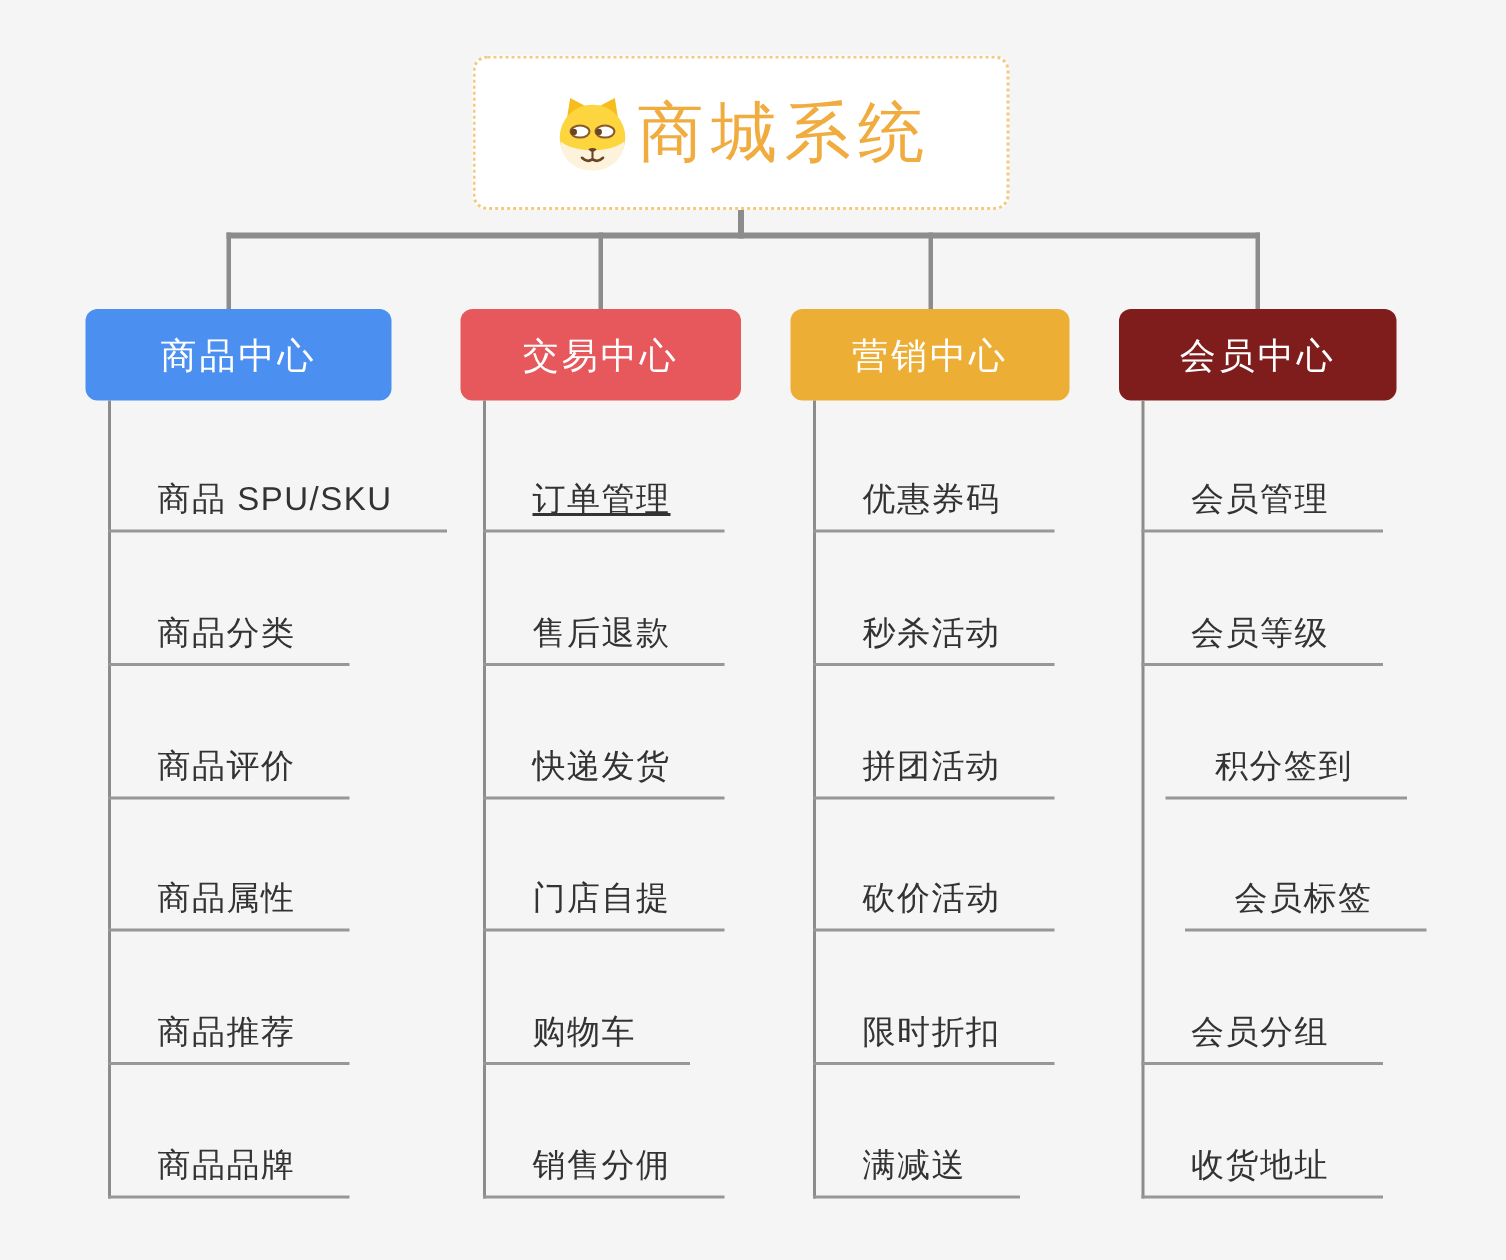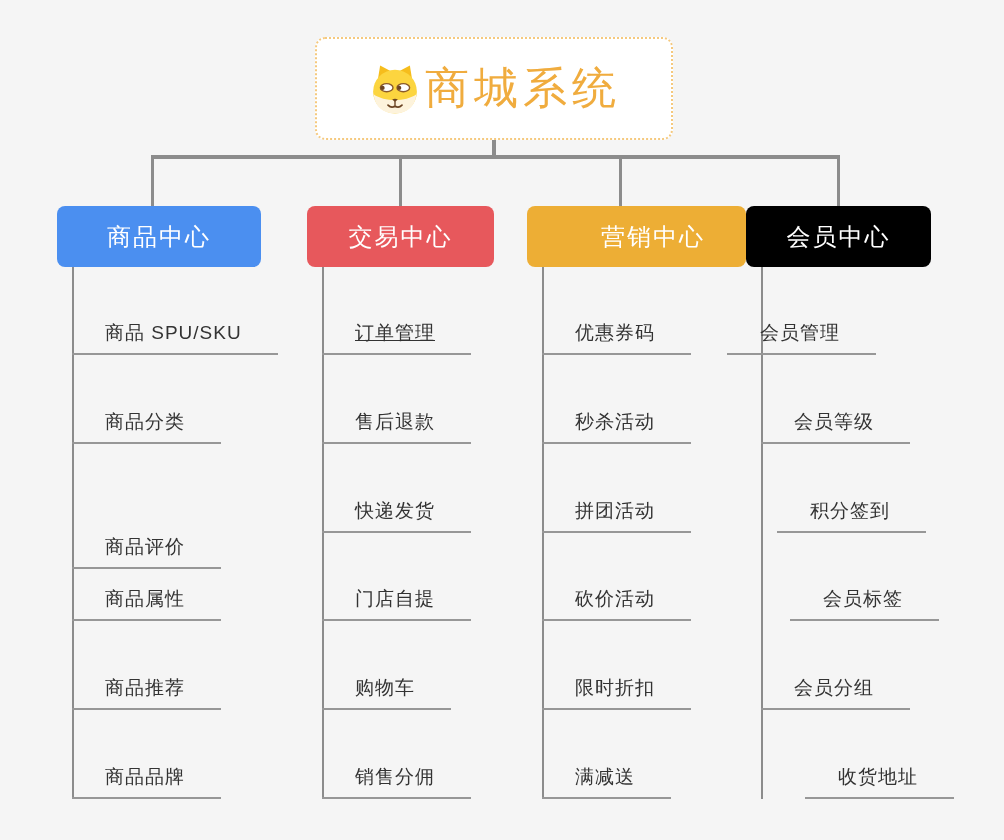--- a/index.html
+++ b/index.html
@@ -53,21 +53,21 @@
     font-size: 24px;
     letter-spacing: 2px;
     white-space: nowrap;
     cursor: pointer;
   }
   .child-node {
     position: absolute;
     transform: translateY(-100%);
     border-bottom: 2px solid var(--underline, #979797);
     padding: 0 36px 7px 33px;
-    font-size: 19px;
+    font-size: 22px;
     letter-spacing: 1px;
     line-height: 27px;
     color: var(--text, #333333);
     white-space: nowrap;
     cursor: pointer;
   }
 </style>
 </head>
 <body>
 
@@ -96,43 +96,43 @@
       <div class="line" style="left: 492px; top: 140px; width: 4px; height: 19px;"></div>
       <div class="line" style="left: 150.5px; top: 155px; width: 689.5px; height: 4px;"></div>
       <div class="line" style="left: 150.5px; top: 155px; width: 3px; height: 51px;"></div>
       <div class="line" style="left: 399px; top: 155px; width: 3px; height: 51px;"></div>
       <div class="line" style="left: 618.5px; top: 155px; width: 3px; height: 51px;"></div>
       <div class="line" style="left: 837px; top: 155px; width: 3px; height: 51px;"></div>
       <div class="branch-node" style="left: 57px; top: 206px; width: 204px; background: rgb(75, 143, 240);">商品中心</div>
       <div class="line" style="left: 72px; top: 267px; width: 2px; height: 532px;"></div>
       <div class="child-node" style="left: 72px; top: 355px;">商品 SPU/SKU</div>
       <div class="child-node" style="left: 72px; top: 444px;">商品分类</div>
-      <div class="child-node" style="left: 72px; top: 533px; margin-top: 36px;">商品评价</div>
+      <div class="child-node" style="left: 72px; top: 533px;">商品评价</div>
       <div class="child-node" style="left: 72px; top: 621px;">商品属性</div>
       <div class="child-node" style="left: 72px; top: 710px;">商品推荐</div>
       <div class="child-node" style="left: 72px; top: 799px;">商品品牌</div>
       <div class="branch-node" style="left: 307px; top: 206px; width: 187px; background: rgb(231, 88, 92);">交易中心</div>
       <div class="line" style="left: 322px; top: 267px; width: 2px; height: 532px;"></div>
       <div class="child-node" style="left: 322px; top: 355px; text-decoration: underline;">订单管理</div>
       <div class="child-node" style="left: 322px; top: 444px;">售后退款</div>
       <div class="child-node" style="left: 322px; top: 533px;">快递发货</div>
       <div class="child-node" style="left: 322px; top: 621px;">门店自提</div>
       <div class="child-node" style="left: 322px; top: 710px;">购物车</div>
       <div class="child-node" style="left: 322px; top: 799px;">销售分佣</div>
-      <div class="branch-node" style="left: 527px; top: 206px; width: 186px; background: rgb(237, 174, 53); padding-left: 33px;">营销中心</div>
+      <div class="branch-node" style="left: 527px; top: 206px; width: 186px; background: rgb(237, 174, 53);">营销中心</div>
       <div class="line" style="left: 542px; top: 267px; width: 2px; height: 532px;"></div>
       <div class="child-node" style="left: 542px; top: 355px;">优惠券码</div>
       <div class="child-node" style="left: 542px; top: 444px;">秒杀活动</div>
       <div class="child-node" style="left: 542px; top: 533px;">拼团活动</div>
       <div class="child-node" style="left: 542px; top: 621px;">砍价活动</div>
       <div class="child-node" style="left: 542px; top: 710px;">限时折扣</div>
       <div class="child-node" style="left: 542px; top: 799px;">满减送</div>
-      <div class="branch-node" style="left: 746px; top: 206px; width: 185px; background: #000000;">会员中心</div>
+      <div class="branch-node" style="left: 746px; top: 206px; width: 185px; background: #7f1d1d;">会员中心</div>
       <div class="line" style="left: 761px; top: 267px; width: 2px; height: 532px;"></div>
-      <div class="child-node" style="left: 727px; top: 355px;">会员管理</div>
+      <div class="child-node" style="left: 761px; top: 355px;">会员管理</div>
       <div class="child-node" style="left: 761px; top: 444px;">会员等级</div>
       <div class="child-node" style="left: 761px; top: 533px; margin-left: 16px;">积分签到</div>
       <div class="child-node" style="left: 761px; top: 621px; margin-left: 29px;">会员标签</div>
       <div class="child-node" style="left: 761px; top: 710px;">会员分组</div>
-      <div class="child-node" style="left: 805px; top: 799px;">收货地址</div>
+      <div class="child-node" style="left: 761px; top: 799px;">收货地址</div>
     </div>
 
 </div>
 
 </body></html>

